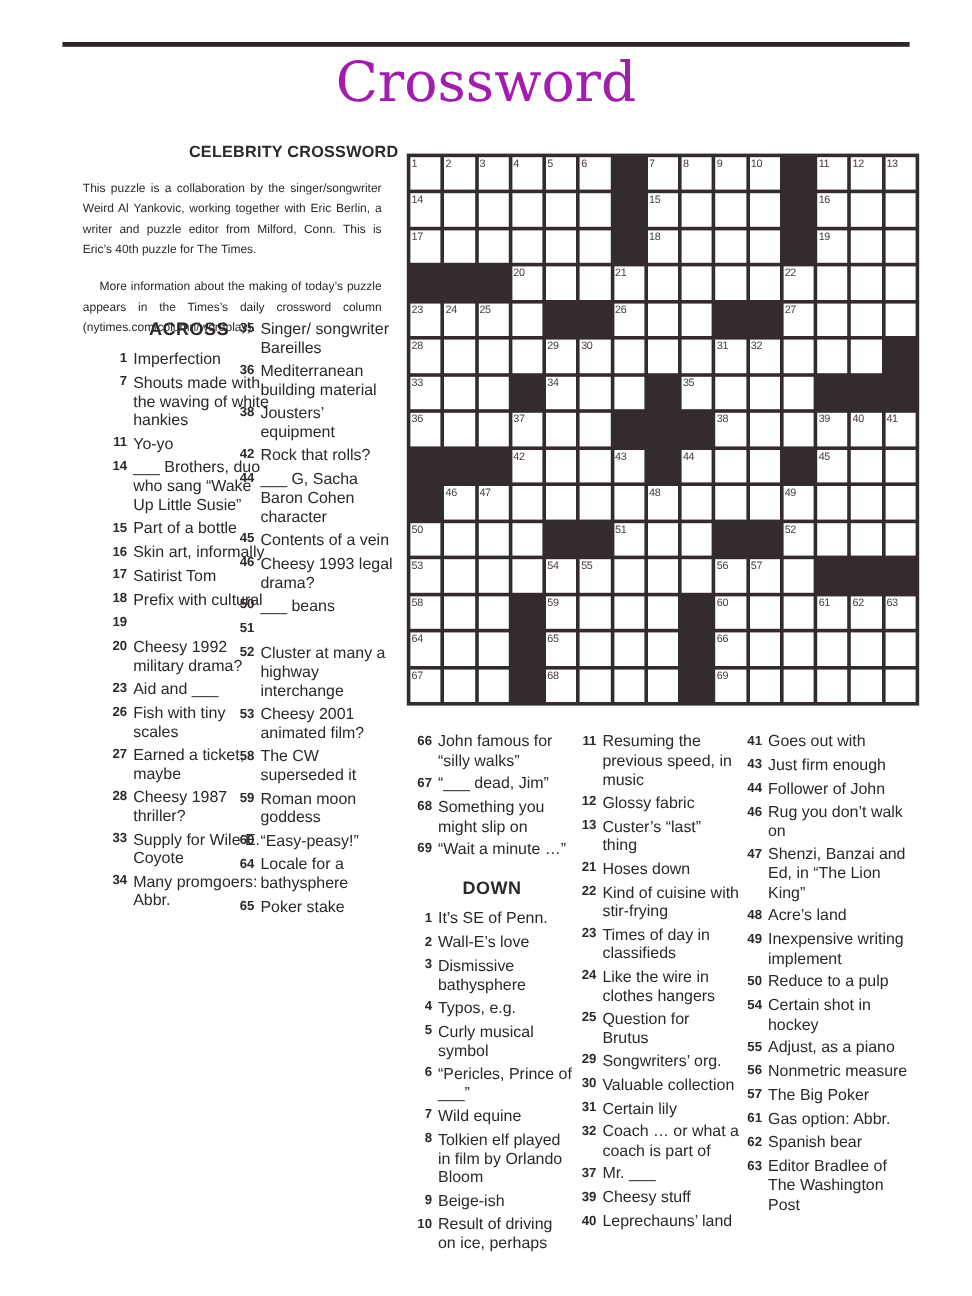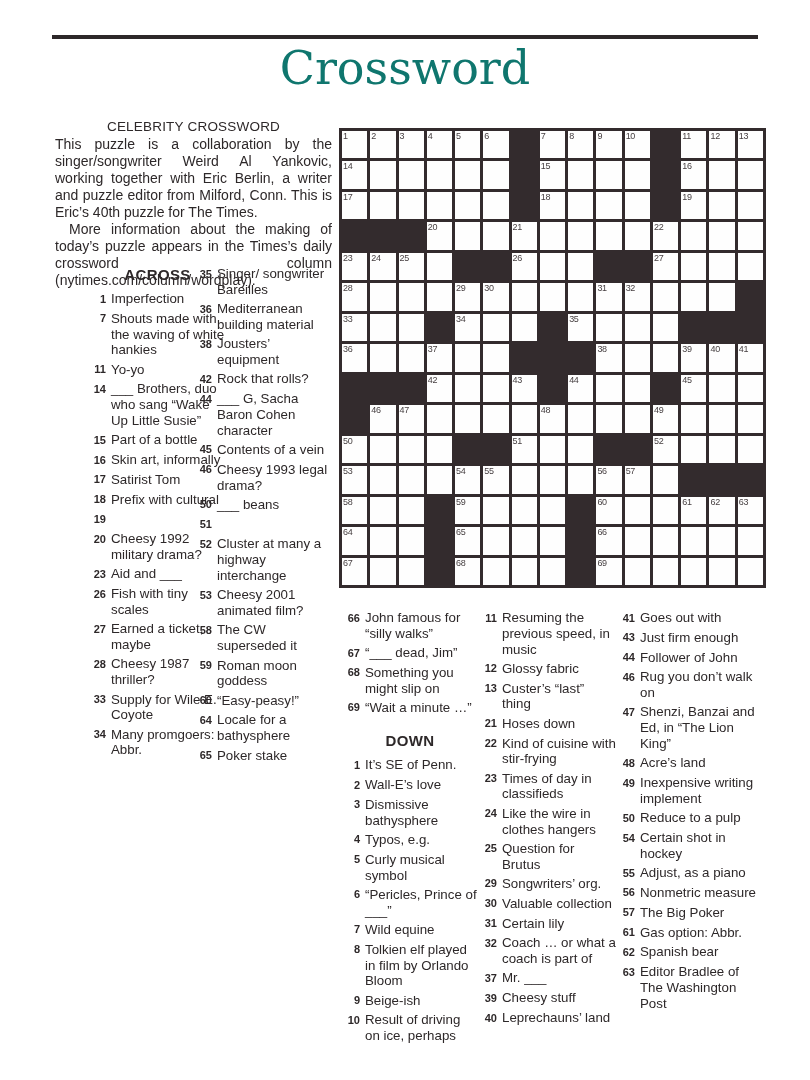--- a/index.html
+++ b/index.html
@@ -5,25 +5,25 @@
   html,body{margin:0;padding:0;background:#ffffff;}
   .page{
     position:relative;width:810px;height:1080px;background:#ffffff;
     font-family:"Liberation Sans",sans-serif;color:var(--ink,#2d2829);
     overflow:hidden;
   }
   .top-rule{position:absolute;left:52px;top:35px;width:706px;height:4px;background:var(--ink,#2d2829);}
   .masthead{
     position:absolute;left:0;top:42px;width:100%;margin:0;text-align:center;
     font-family:"DejaVu Serif","Liberation Serif",serif;font-weight:normal;
-    font-size:46px;line-height:52px;color:#0f766e;
+    font-size:46px;line-height:52px;color:#a21caf;
   }
   .intro{position:absolute;left:55px;top:118px;width:277px;}
-  .intro-heading{margin:0 0 1px 0;font-size:13.5px;line-height:17px;text-align:center;font-weight:normal;letter-spacing:0.2px;}
-  .intro-p{margin:0;font-size:14px;line-height:17px;text-align:justify;}
+  .intro-heading{margin:0 0 1px 0;font-size:13.5px;line-height:17px;text-align:right;font-weight:bold;letter-spacing:0.2px;}
+  .intro-p{margin:14px;font-size:10px;line-height:17px;text-align:justify;}
   .intro-p.indent{text-indent:14px;}
 
   
   .grid{
     position:absolute;left:339px;top:128px;width:427px;height:460px;
     box-sizing:border-box;background:var(--gridline,#332b2d);
     display:grid;grid-template-columns:repeat(15,1fr);grid-template-rows:repeat(15,1fr);
     gap:3px;padding:3px;
   }
   .cell{background:#fefefe;position:relative;}

